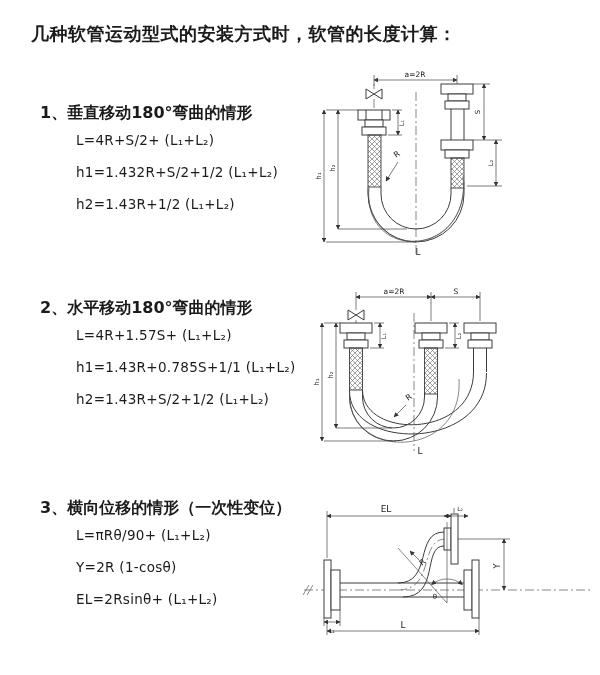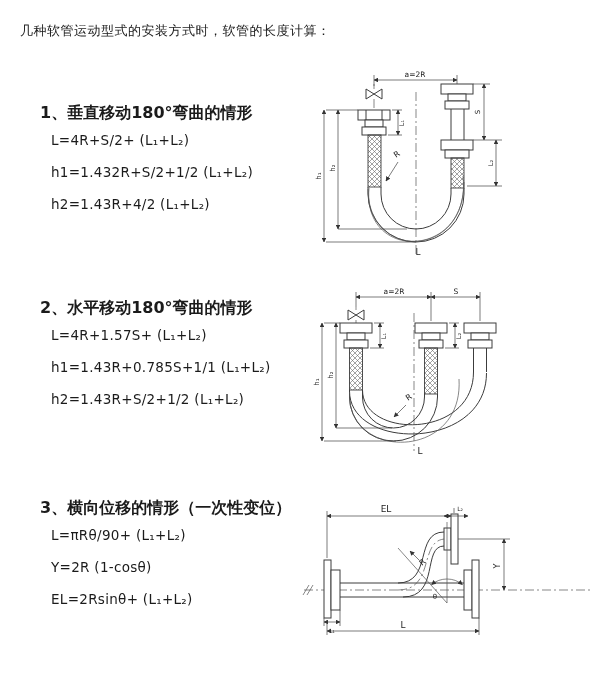--- a/index.html
+++ b/index.html
@@ -2,27 +2,27 @@
 <html><head>
 <meta charset="utf-8">
 <style>
   html,body{margin:0;padding:0;}
   body{
     width:600px;height:675px;position:relative;background:#ffffff;
     font-family:"DejaVu Sans","Liberation Sans",sans-serif;color:#1b1b1b;
     overflow:hidden;
   }
   .page-title{
-    position:absolute;left:20px;top:22px;font-size:13px;font-weight:normal;
+    position:absolute;left:31px;top:22px;font-size:18px;font-weight:bold;
     letter-spacing:0.5px;white-space:nowrap;
   }
   .section{position:absolute;left:40px;width:275px;}
   .sec-heading{font-size:16px;font-weight:bold;white-space:nowrap;}
   .formula{
-    font-size:13.5px;margin-left:11px;height:32px;line-height:32px;
+    font-size:13.5px;margin-left:36px;height:32px;line-height:32px;
     white-space:nowrap;letter-spacing:0.3px;
   }
   #sec1{top:103px;}
   #sec2{top:298px;}
   #sec3{top:498px;}
   .diagram{position:absolute;}
   #d1{left:312px;top:64px;}
   #d2{left:310px;top:283px;}
   #d3{left:298px;top:500px;}
   svg{display:block;}
@@ -35,21 +35,21 @@
 </style>
 </head>
 <body>
 
 <div class="page-title">几种软管运动型式的安装方式时，软管的长度计算：</div>
 
 <div class="section" id="sec1">
   <div class="sec-heading">1、垂直移动180°弯曲的情形</div>
   <div class="formula">L=4R+S/2+ (L₁+L₂)</div>
   <div class="formula">h1=1.432R+S/2+1/2 (L₁+L₂)</div>
-  <div class="formula">h2=1.43R+4/2 (L₁+L₂)</div>
+  <div class="formula">h2=1.43R+1/2 (L₁+L₂)</div>
 </div>
 
 <div class="diagram" id="d1">
 <svg width="270" height="194" viewBox="0 0 270 194">
   <defs>
     <marker id="ar1" viewBox="0 0 10 10" refX="9" refY="5" markerWidth="7" markerHeight="7" orient="auto-start-reverse">
       <path d="M0,0 L10,5 L0,10 z" fill="#333"></path>
     </marker>
     <pattern id="hz1" width="5" height="5" patternUnits="userSpaceOnUse">
       <path d="M0,0 L5,5 M5,0 L0,5" stroke="#666" stroke-width="0.6"></path>

